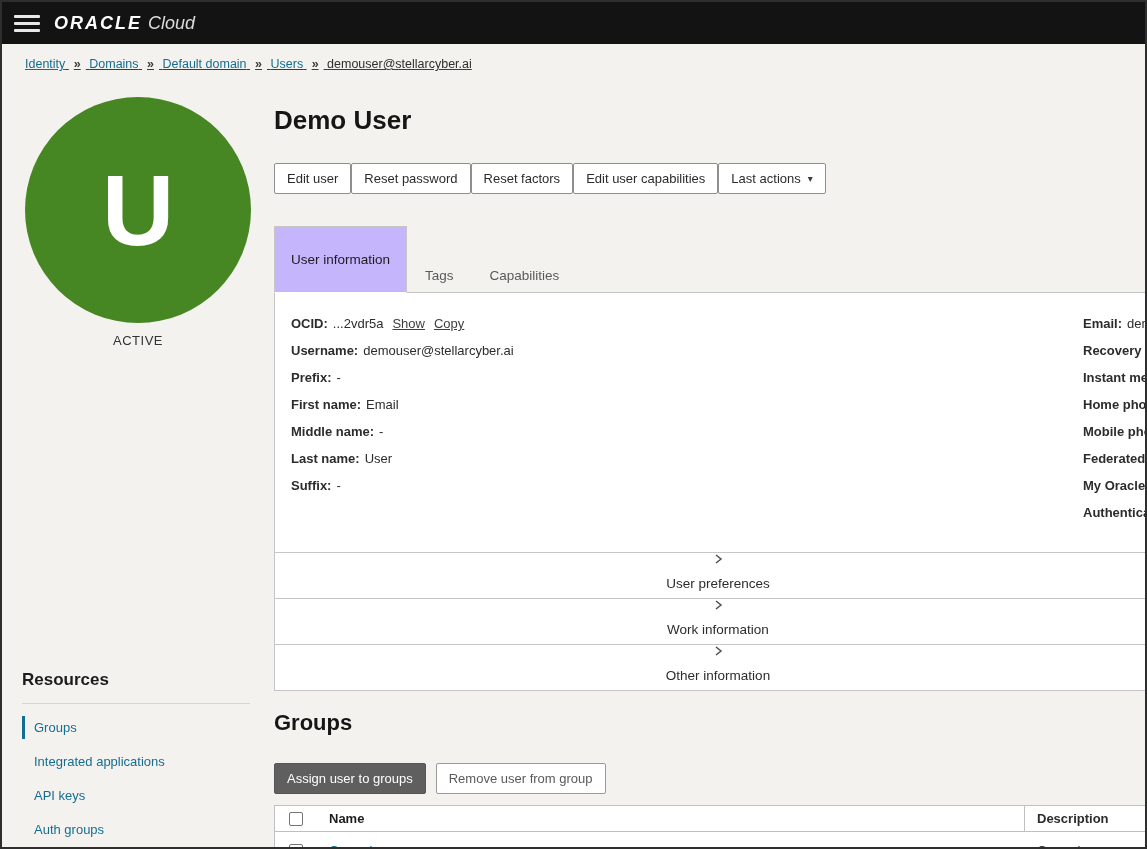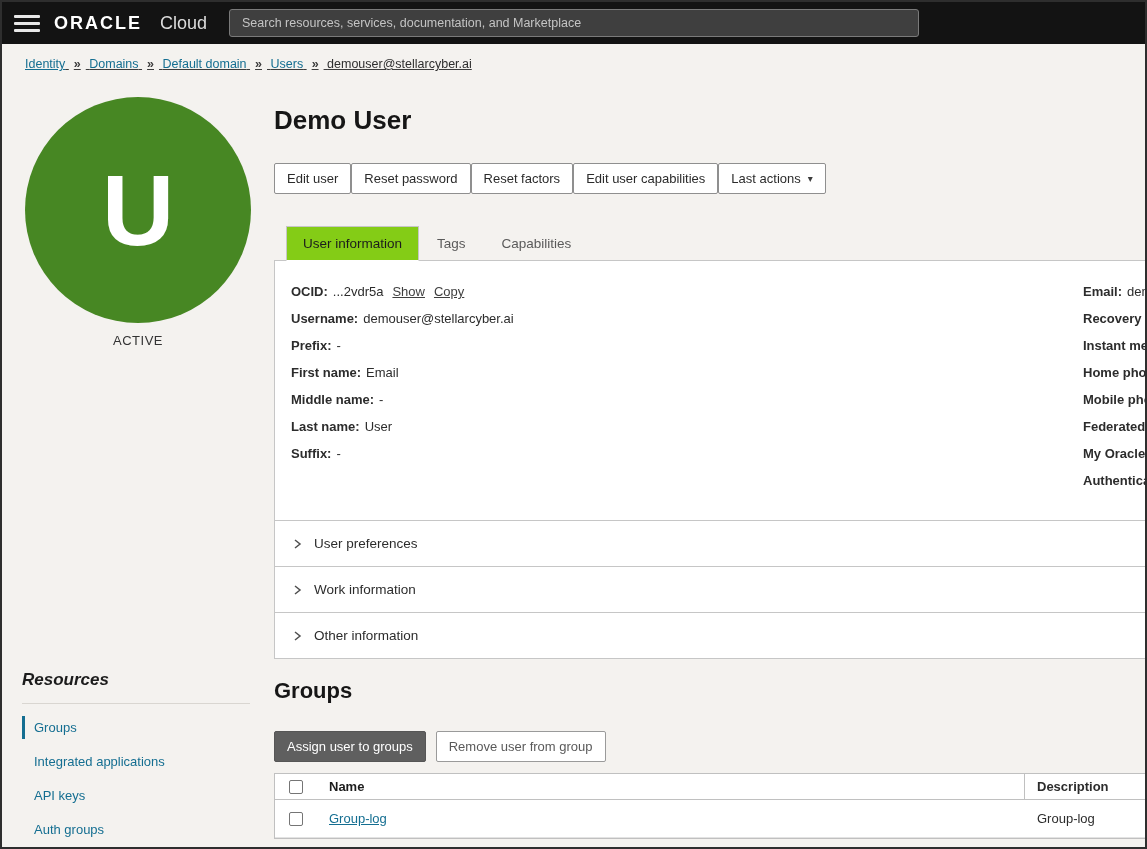--- a/index.html
+++ b/index.html
@@ -5,23 +5,23 @@
   * { margin:0; padding:0; box-sizing:border-box; }
   body { font-family:"Liberation Sans", sans-serif; background:#888; }
   .page {
     position:relative; width:1147px; height:849px;
     border:2px solid #2e2e2e; background:#f4f2ef; overflow:hidden;
   }
   
   .topbar { height:42px; background:#131313; display:flex; align-items:center; padding:0 12px; }
   .hamburger { width:26px; cursor:pointer; margin-right:14px; }
   .hamburger div { height:3px; background:#e8e8e8; margin:4px 0; border-radius:1px; }
-  .brand { display:flex; align-items:flex-start; white-space:nowrap; }
+  .brand { display:flex; align-items:flex-start; white-space:nowrap;font-style:italic; }
   .brand .oracle { color:#fff; font-weight:700; font-size:18px; letter-spacing:2px; }
-  .brand .cloud { color:#dcdcdc; font-weight:300; font-size:18px; margin-left:18px; }
+  .brand .cloud { color:#dcdcdc; font-weight:300; font-size:18px; margin-left:6px; }
   .search-wrap { margin-left:22px; }
   .search-input {
     width:690px; height:28px; background:#3f3f3f; border:1px solid #7a7a7a; border-radius:3px;
     color:#cfcfcf; font-size:12.5px; padding:0 12px; outline:none; font-family:"Liberation Sans", sans-serif;
   }
   .search-input::placeholder { color:#c4c4c4; }
   
   .breadcrumb { padding:13px 0 10px 23px; font-size:12.5px; color:#3c3c3c;text-decoration:underline; }
   .breadcrumb a { color:#146e91; text-decoration:none; cursor:pointer; }
   .breadcrumb a.underlined { text-decoration:underline; }
@@ -31,57 +31,57 @@
   .layout { display:flex; align-items:flex-start; }
   .left { width:272px; flex:0 0 272px; }
   .main { flex:1; min-width:0; }
   
   .avatar { width:226px; height:226px; border-radius:50%; background:#478723;
     margin:16px auto 0; display:flex; align-items:center; justify-content:center; }
   .avatar span { color:#fff; font-weight:700; font-size:100px; line-height:1; }
   .status { text-align:center; margin-top:10px; font-size:13px; color:#333; letter-spacing:.5px; }
   .resources { margin:322px 24px 0 20px; }
   .resources h3 { font-size:17px; font-weight:700; color:#1c1c1c; padding-bottom:13px;
-    border-bottom:1px solid #d9d6d1;font-style:italic; }
+    border-bottom:1px solid #d9d6d1; }
   .res-list { list-style:none; margin-top:12px; }
   .res-list li { font-size:13px; margin-bottom:11px; }
   .res-list li a { color:#146e91; text-decoration:none; display:block; padding:4px 0 4px 12px; cursor:pointer; }
   .res-list li.selected a { border-left:3px solid #146e91; padding-left:9px; }
   
   .page-title { font-size:26px; font-weight:700; color:#161616; margin-top:24px; }
   .actions-row { display:flex; margin-top:27px; }
   .btn {
     background:#fff; border:1px solid #8f8f8f; border-radius:2px; color:#2b2b2b;
     font-size:13px; padding:7px 12px; cursor:pointer; font-family:"Liberation Sans", sans-serif;
     display:inline-flex; align-items:center; gap:7px; white-space:nowrap;
   }
   .btn .caret { font-size:10px; color:#3c3c3c; }
   .btn-primary { background:#5f5f5f; border-color:#565656; color:#fff; }
   .btn-secondary { color:#5a5a5a; border-color:#9a9a9a; }
   
   .tabs { display:flex; align-items:flex-end; margin-top:32px; }
   .tab { font-size:13.5px; color:#5a5a5a; padding:9px 18px; cursor:pointer; }
   .tab.active {
-    background:#84cc16; border:1px solid #c6c6c6; border-bottom:1px solid #fff;
-    color:#1c1c1c; margin-bottom:-1px; position:relative; z-index:2; padding:9px 16px;margin-left:12px;
+    background:#c4b5fd; border:1px solid #c6c6c6; border-bottom:1px solid #fff;
+    color:#1c1c1c; margin-bottom:-1px; position:relative; z-index:2; padding:25px 16px;
   }
   
   .panel {
     position:relative; background:#fff; border:1px solid #c6c6c6; border-right:none;
     height:261px; padding:22px 0 0 16px;
   }
   .field { font-size:13px; color:#2c2c2c; margin-bottom:9px; line-height:18px; white-space:nowrap; }
   .field b { font-weight:700; margin-right:5px; }
   .field a { color:#3f3f3f; text-decoration:underline; margin-left:9px; cursor:pointer; }
   .right-col { position:absolute; left:808px; top:22px; width:320px; }
   
   .collapse-row {
     background:#fff; border-left:1px solid #c6c6c6; border-bottom:1px solid #c6c6c6;
     height:46px; display:flex; align-items:center; padding-left:16px; gap:11px;
-    font-size:13.5px; color:#2c2c2c; cursor:pointer;
+    font-size:13.5px; color:#2c2c2c; cursor:pointer;flex-direction:column;
   }
   .chev { display:inline-flex; }
   
   .groups-title { font-size:22px; font-weight:700; color:#161616; margin-top:19px; }
   .group-actions { display:flex; gap:10px; margin-top:27px; }
   .gtable { margin-top:11px; background:#fff; border:1px solid #c0c0c0; border-right:none; }
   .trow { display:flex; align-items:center; }
   .trow.head { height:26px; border-bottom:1px solid #c0c0c0; font-weight:700; font-size:13px; color:#1c1c1c; }
   .trow.body { height:38px; font-size:13px; border-bottom:1px solid #e3e3e3; }
   .cell-check { width:42px; flex:0 0 42px; display:flex; align-items:center; justify-content:center; }
@@ -99,23 +99,20 @@
   <header class="topbar">
     <div class="hamburger">
       <div></div>
         <div></div>
         <div></div>
     </div>
     <div class="brand">
       <span class="oracle">ORACLE</span>
       <span class="cloud">Cloud</span>
     </div>
-    <div class="search-wrap">
-      <input class="search-input" type="text" placeholder="Search resources, services, documentation, and Marketplace" style="">
-    </div>
   </header>
 
   <nav class="breadcrumb">
     <a class="underlined">Identity</a>
     <span class="sep">»</span>
     <a>Domains</a>
     <span class="sep">»</span>
     <a>Default domain</a>
     <span class="sep">»</span>
     <a>Users</a>

